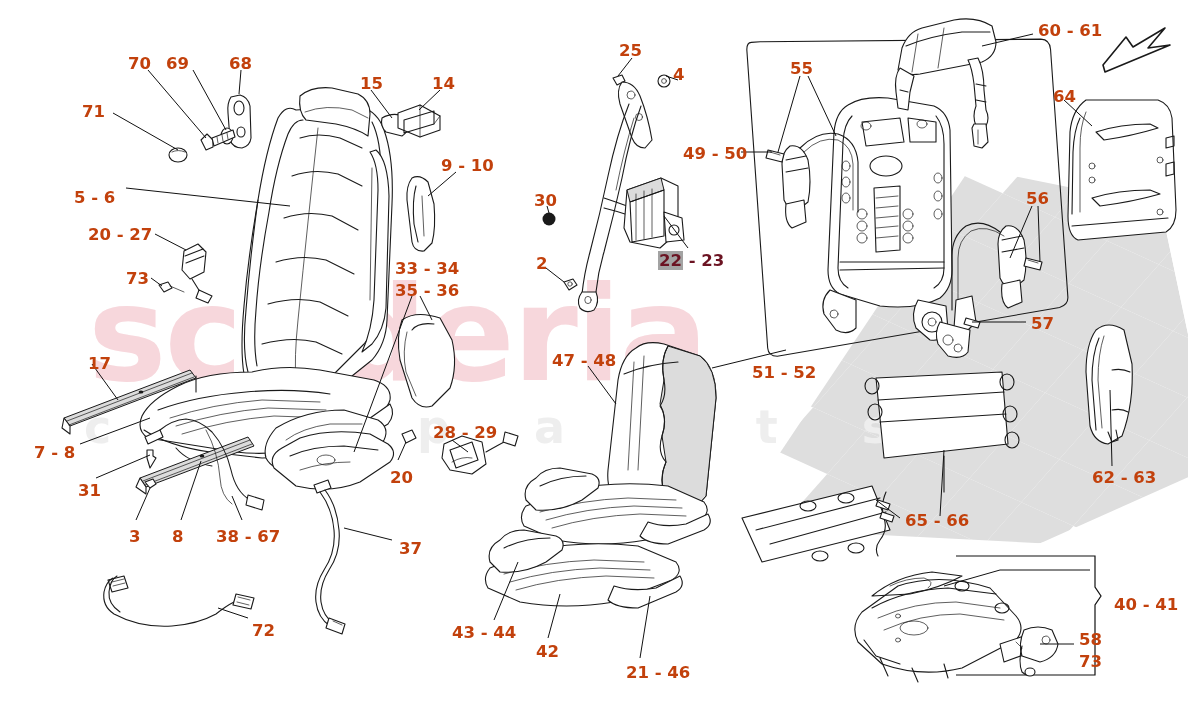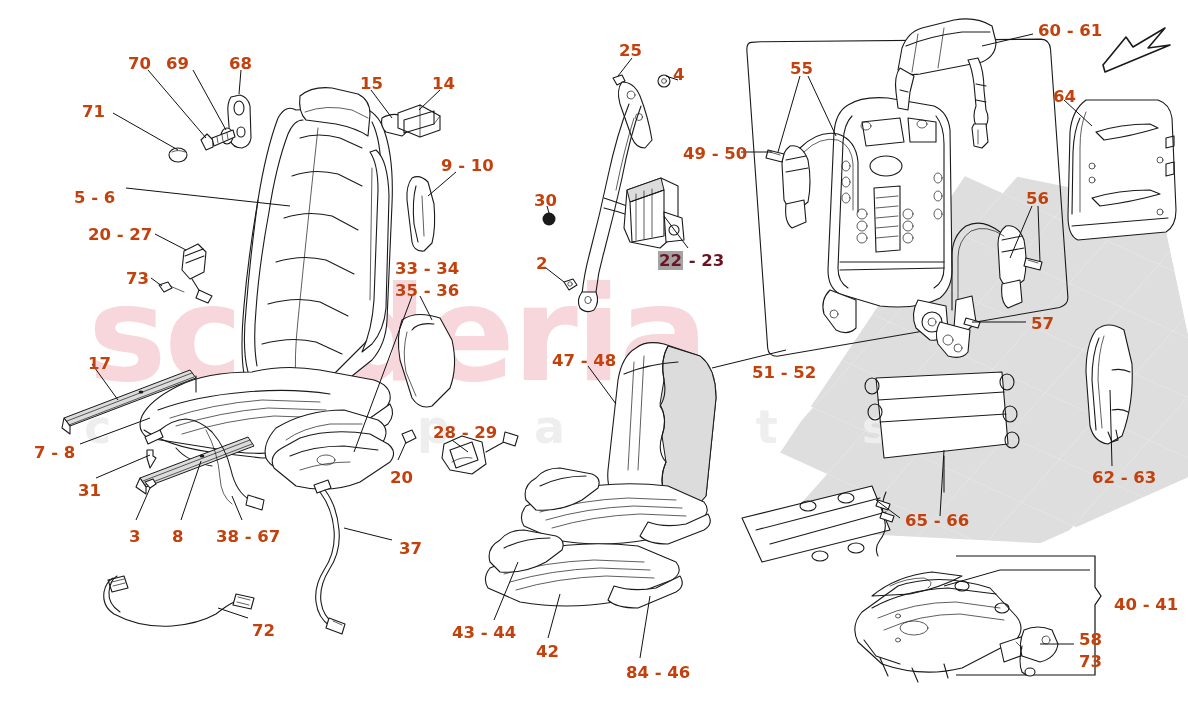--- a/index.html
+++ b/index.html
@@ -568,21 +568,21 @@
       <div class="lbl" style="left: 360px; top: 75px;">15</div>
       <div class="lbl" style="left: 432px; top: 75px;">14</div>
       <div class="lbl" style="left: 441px; top: 157px;">9 - 10</div>
       <div class="lbl" style="left: 395px; top: 260px;">33 - 34</div>
       <div class="lbl" style="left: 395px; top: 282px;">35 - 36</div>
       <div class="lbl" style="left: 390px; top: 469px;">20</div>
       <div class="lbl" style="left: 433px; top: 424px;">28 - 29</div>
       <div class="lbl" style="left: 399px; top: 540px;">37</div>
       <div class="lbl" style="left: 452px; top: 624px;">43 - 44</div>
       <div class="lbl" style="left: 536px; top: 643px;">42</div>
-      <div class="lbl" style="left: 626px; top: 664px;">84 - 46</div>
+      <div class="lbl" style="left: 626px; top: 664px;">21 - 46</div>
       <div class="lbl" style="left: 552px; top: 352px;">47 - 48</div>
       <div class="lbl" style="left: 619px; top: 42px;">25</div>
       <div class="lbl" style="left: 673px; top: 66px;">4</div>
       <div class="lbl" style="left: 534px; top: 192px;">30</div>
       <div class="lbl" style="left: 536px; top: 255px;">2</div>
       <div class="lbl hi" style="left: 658px; top: 252px;"><span class="mk">22</span> - 23</div>
       <div class="lbl" style="left: 683px; top: 145px;">49 - 50</div>
       <div class="lbl" style="left: 790px; top: 60px;">55</div>
       <div class="lbl" style="left: 1026px; top: 190px;">56</div>
       <div class="lbl" style="left: 1031px; top: 315px;">57</div>

